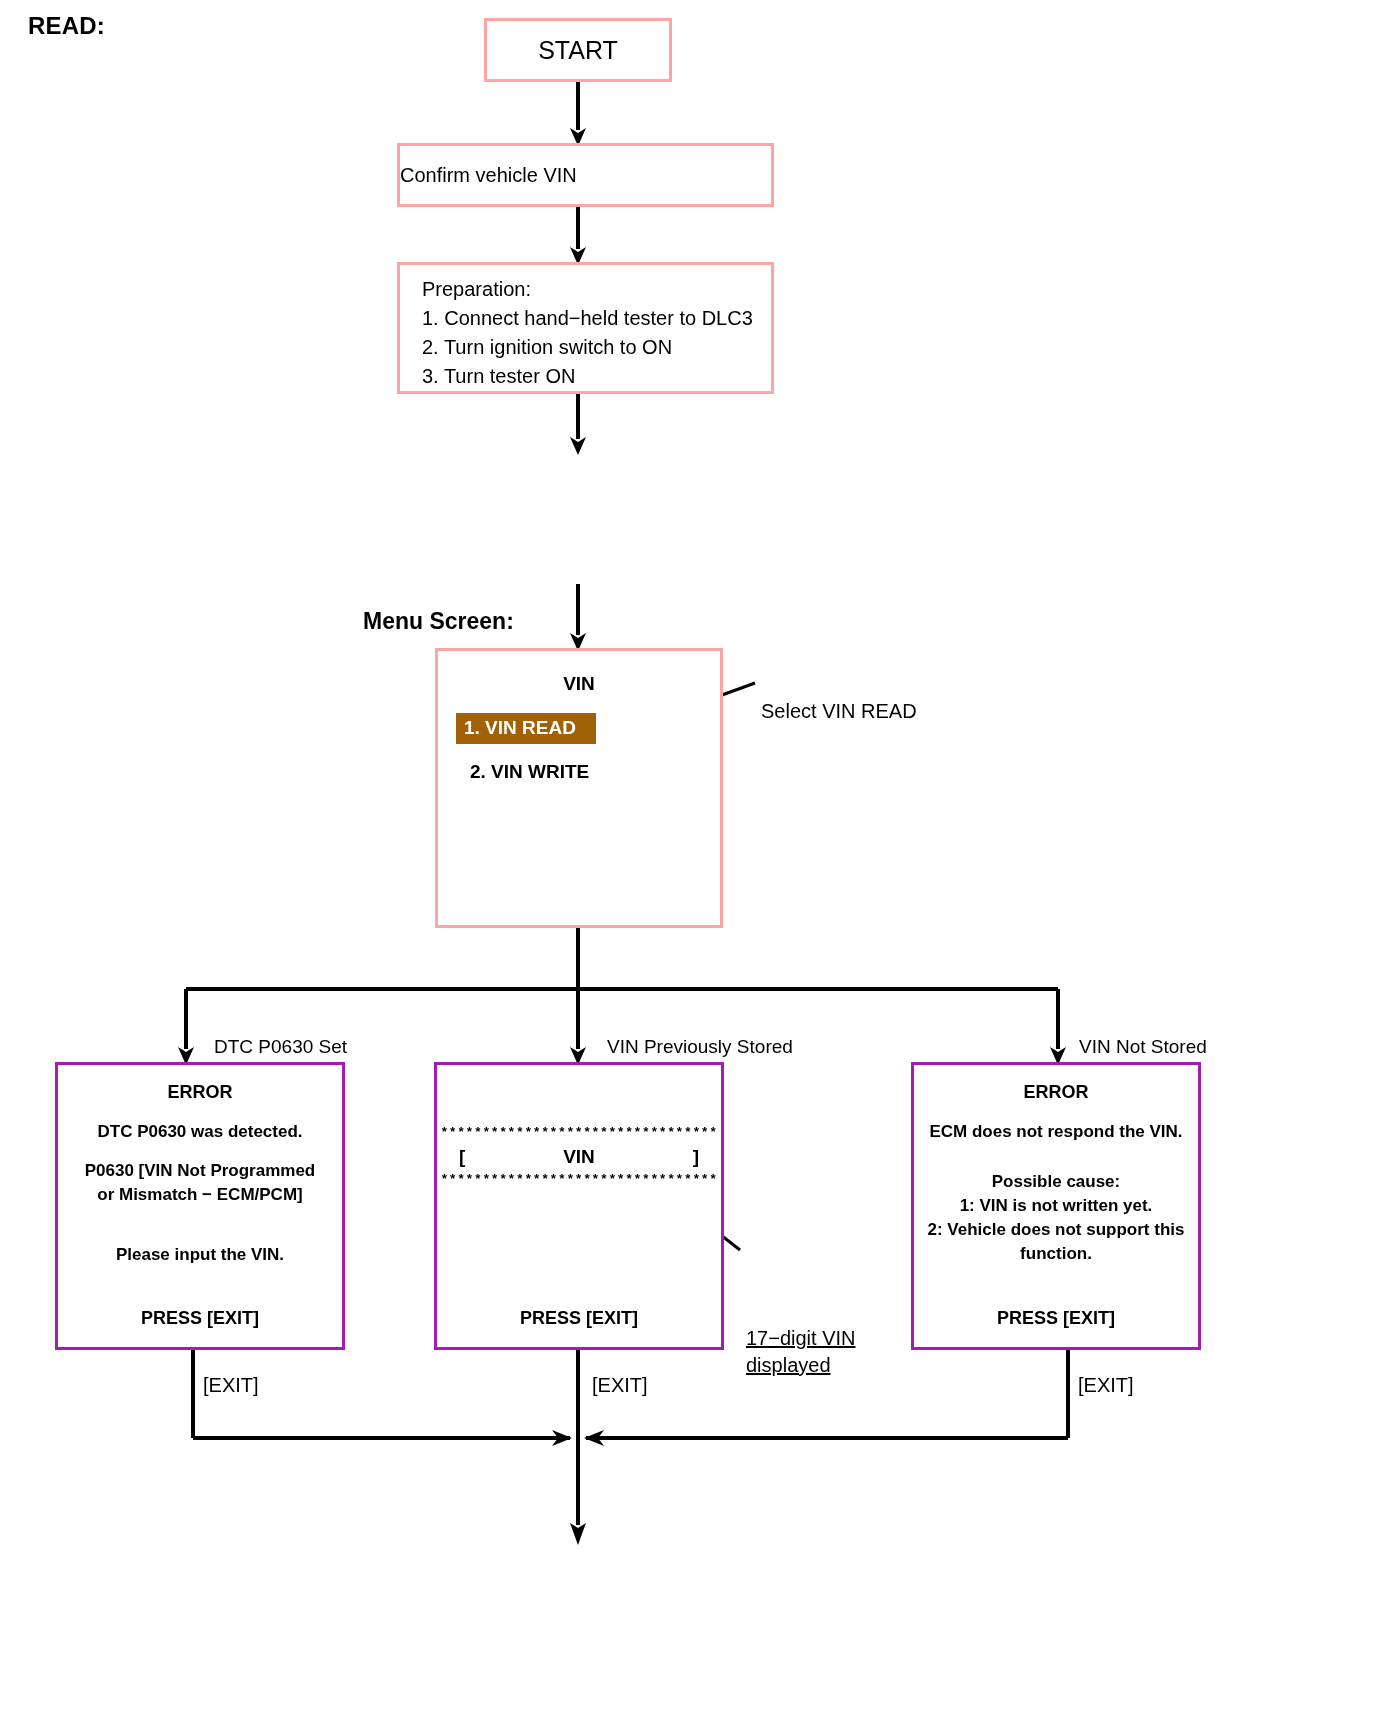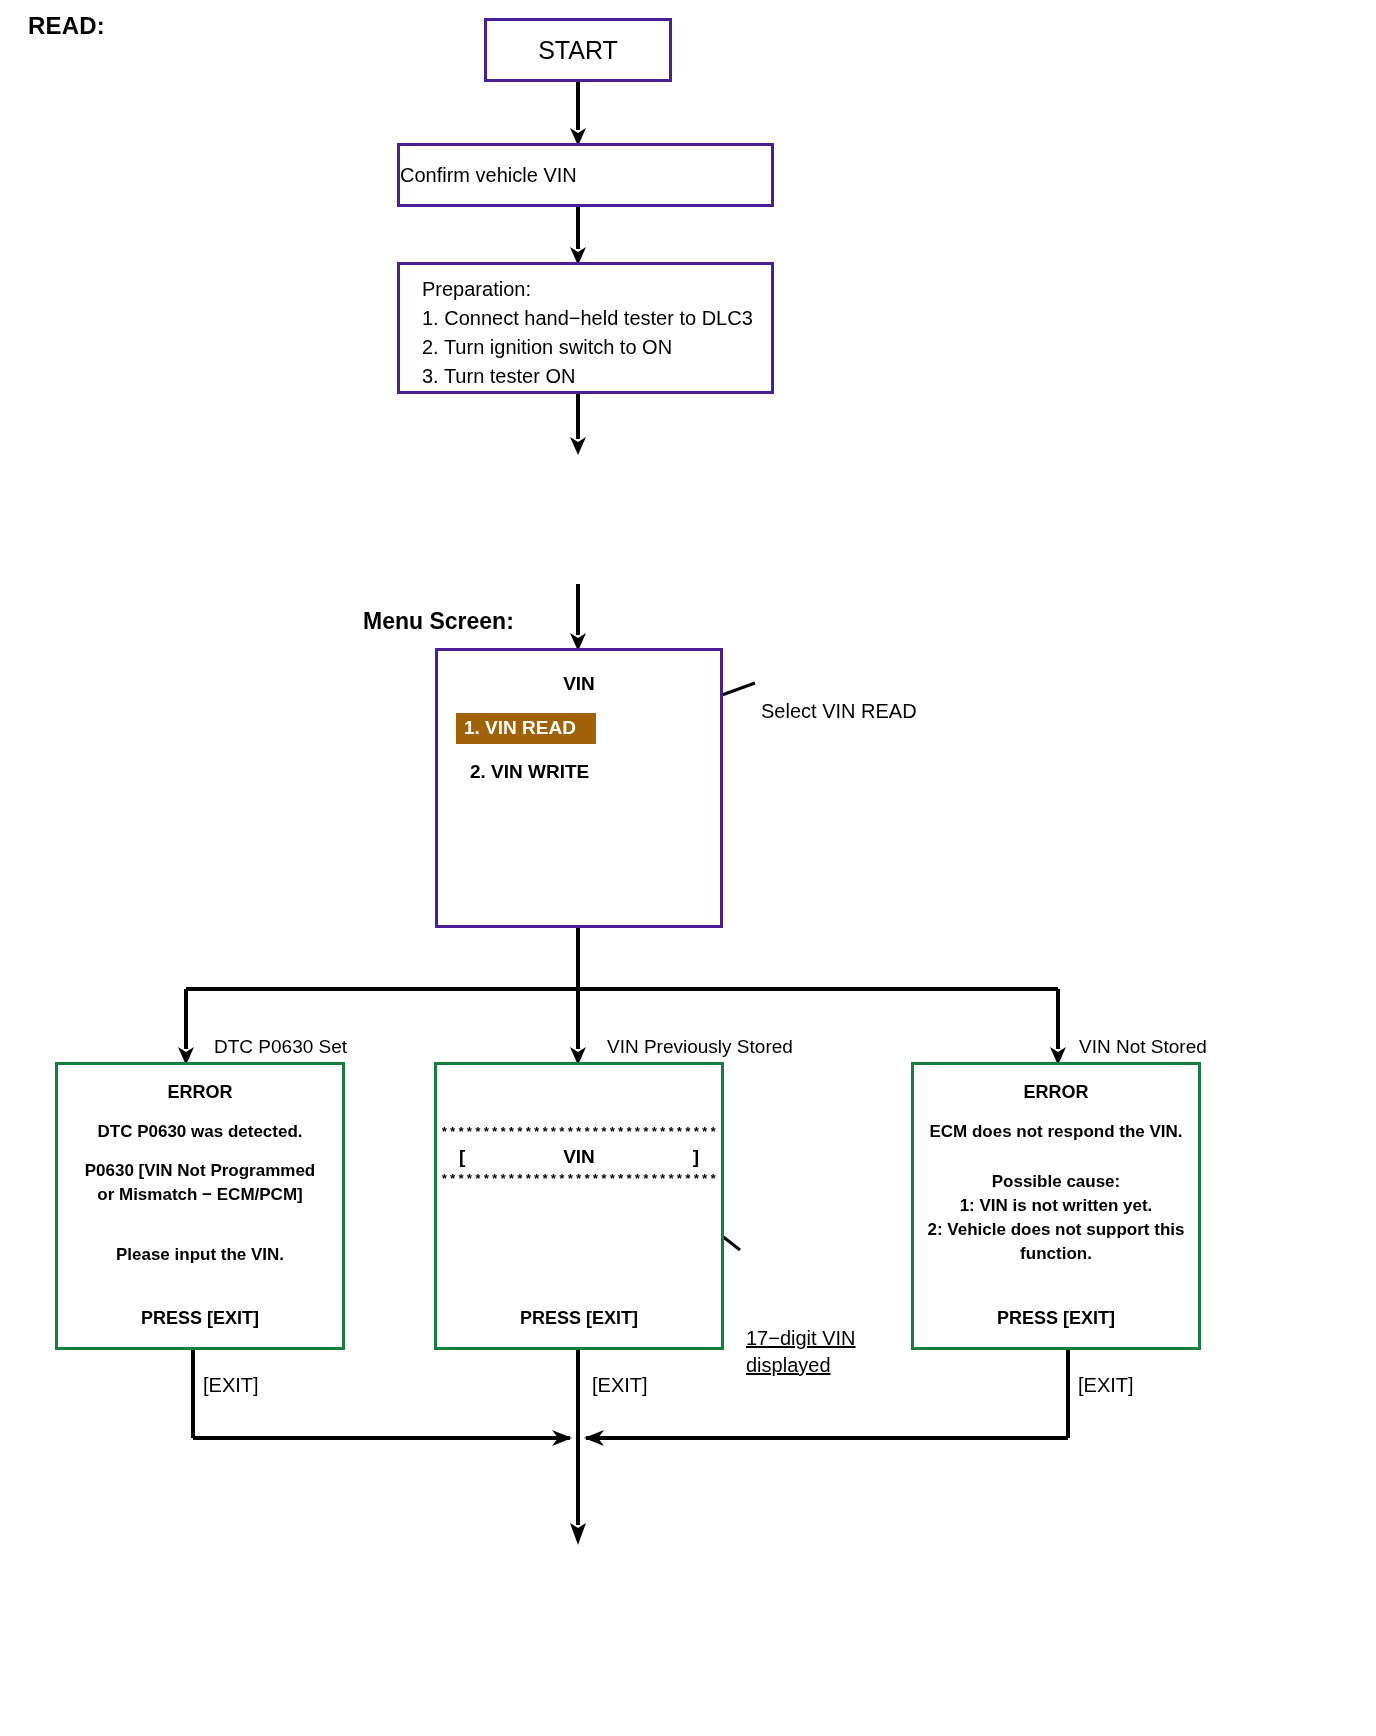--- a/index.html
+++ b/index.html
@@ -39,21 +39,21 @@
   .menu-screen-label {
     left: 363px;
     top: 608px;
     font-size: 23px;
     font-weight: bold;
   }
 
   
   .box {
     box-sizing: border-box;
-    border: 3px solid #4c1d95;
+    border: 3px solid #fca5a5;
     background: #fff;
   }
 
   .box-start {
     left: 484px; top: 18px; width: 188px; height: 64px;
     display: flex; align-items: center; justify-content: center;
     font-size: 25px;
   }
   .box-confirm {
     left: 397px; top: 143px; width: 377px; height: 64px;
@@ -108,21 +108,21 @@
 
   
   .branch-label { font-size: 19px; }
   .branch-left   { left: 214px; top: 1036px; }
   .branch-mid    { left: 607px; top: 1036px; }
   .branch-right  { left: 1079px; top: 1036px; }
 
   
   .screen {
     box-sizing: border-box;
-    border: 3px solid #15803d;
+    border: 3px solid #a21caf;
     background: #fff;
     font-size: 17px;
     font-weight: bold;
     text-align: center;
   }
   .screen-left  { left: 55px;  top: 1062px; width: 290px; height: 288px; }
   .screen-mid   { left: 434px; top: 1062px; width: 290px; height: 288px; }
   .screen-right { left: 911px; top: 1062px; width: 290px; height: 288px; }
 
   .scr-hdr { margin-top: 17px; font-size: 18px; }

